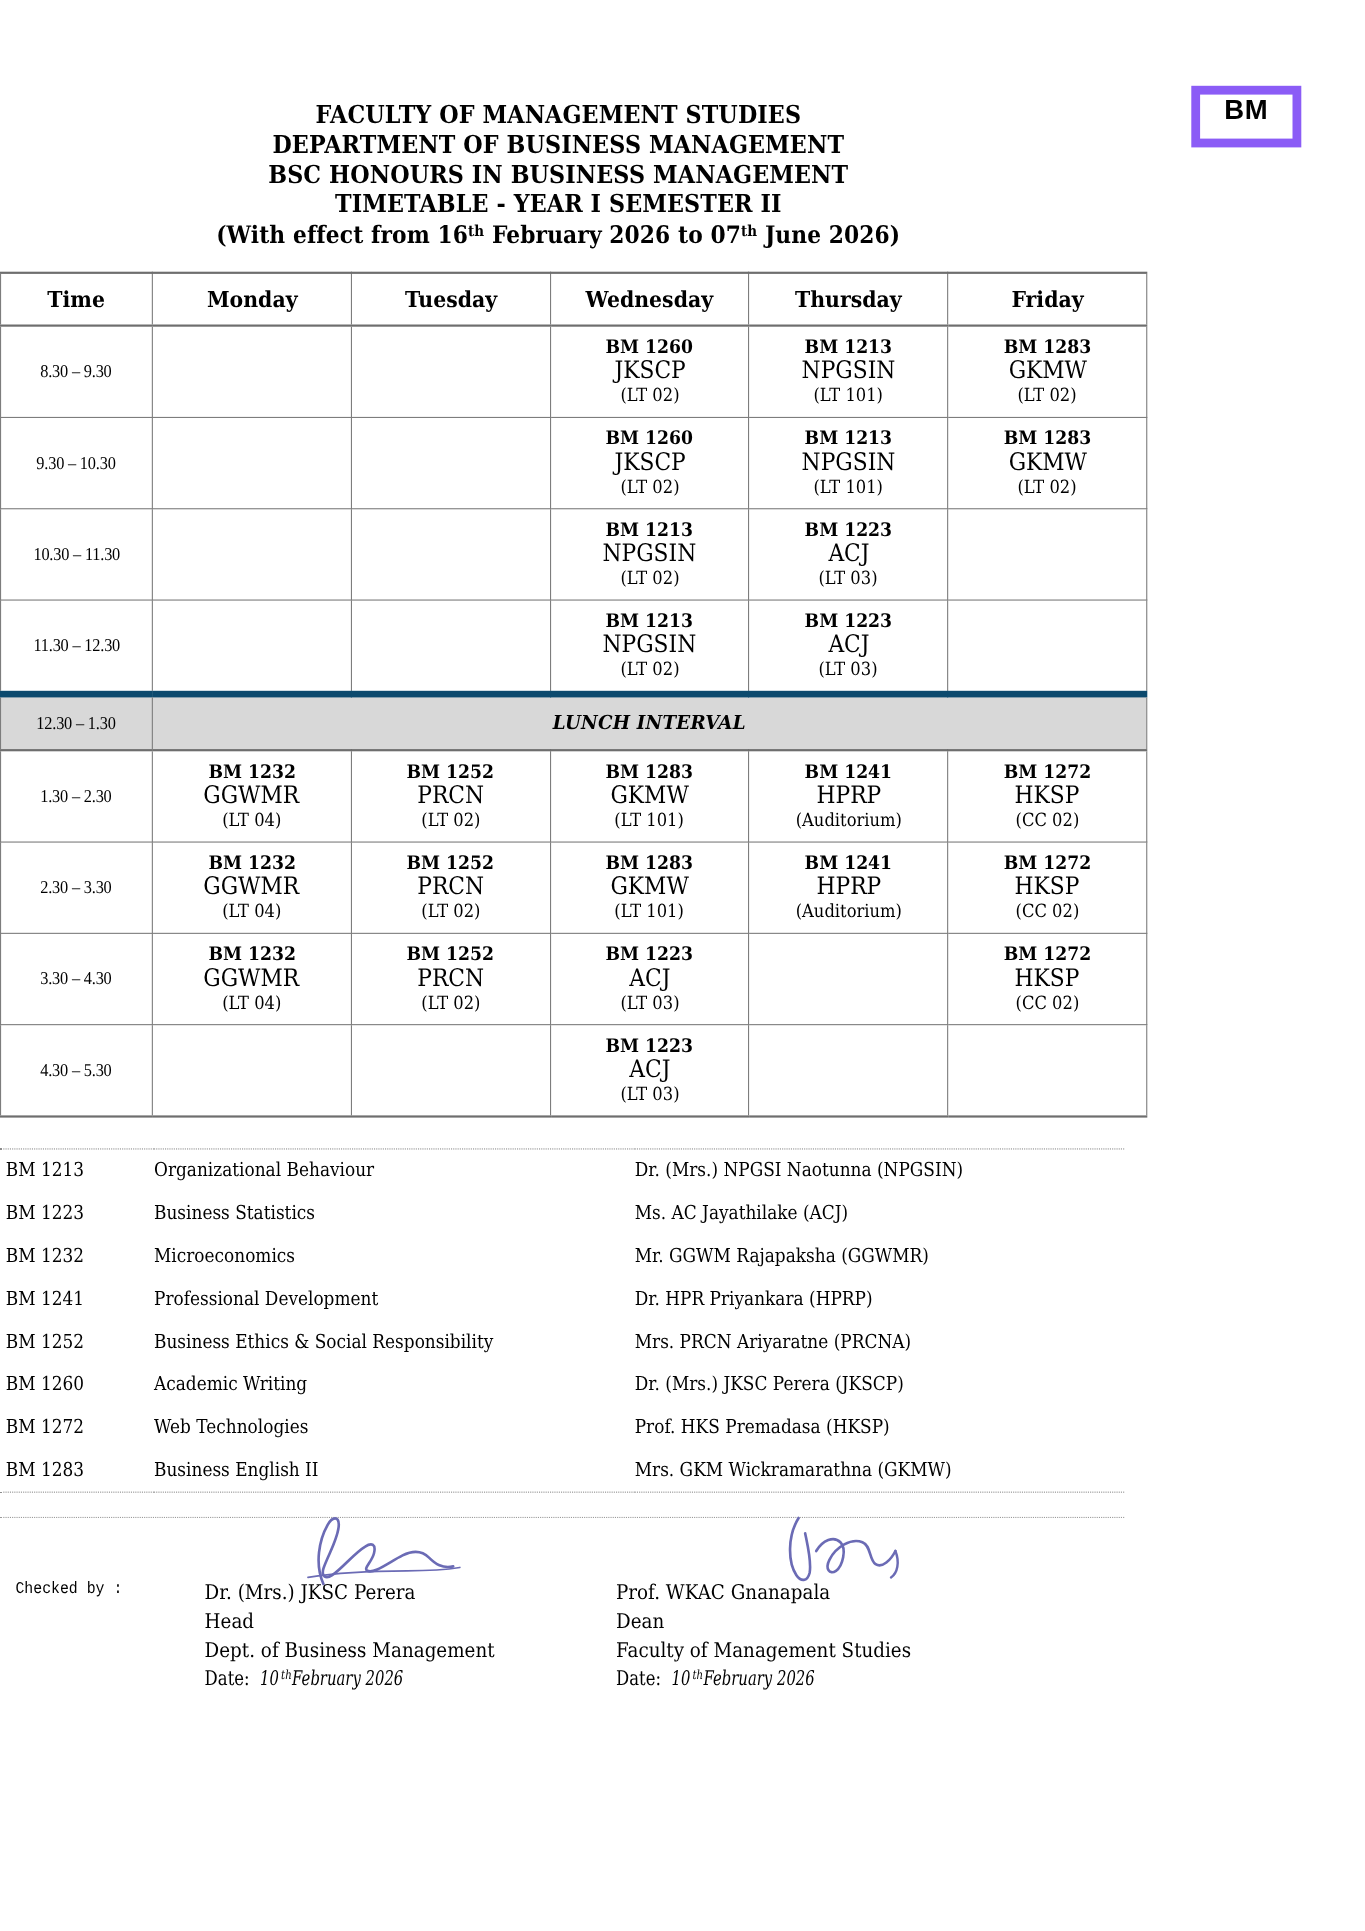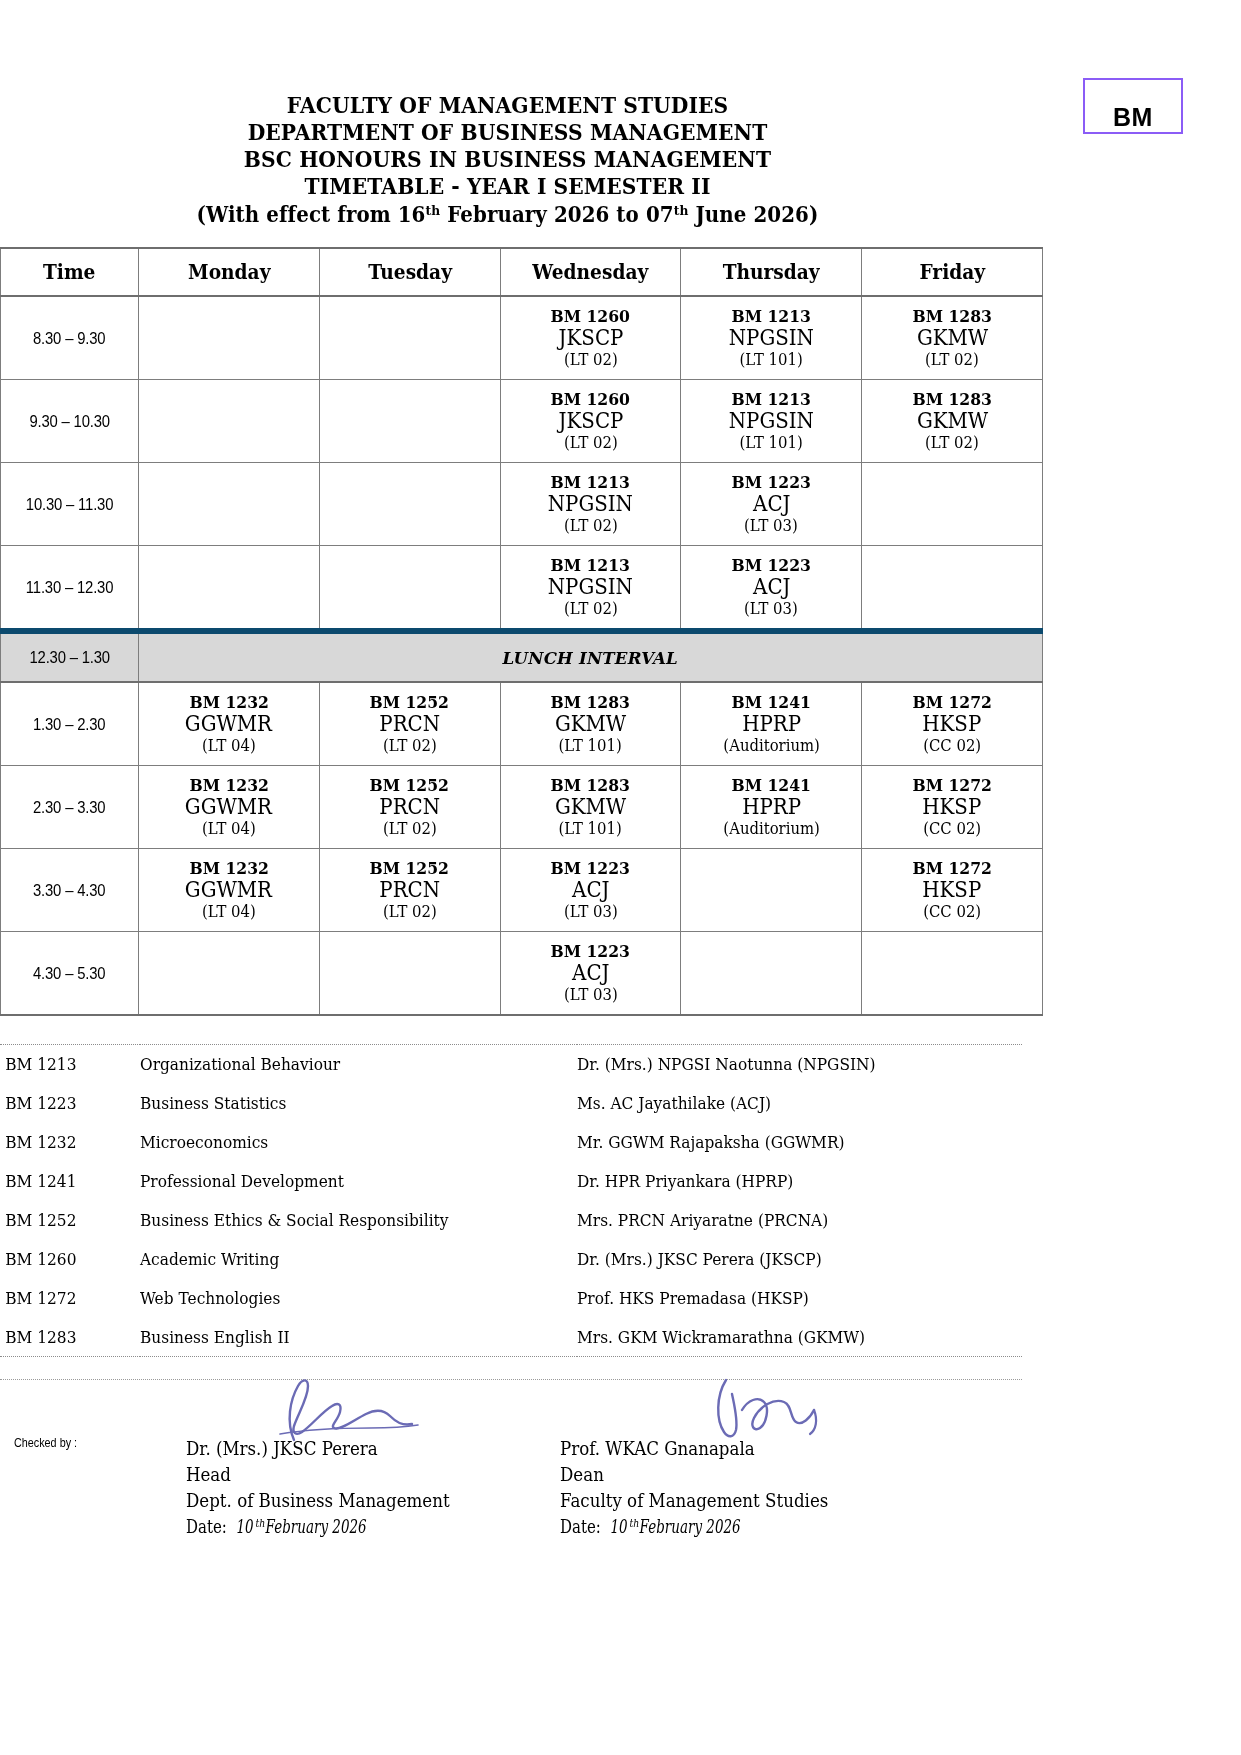--- a/index.html
+++ b/index.html
@@ -43,24 +43,24 @@
     vertical-align:0.50em;
     line-height:0;
   }
 
   .logo-box{
     position:absolute;
     top:78px;
     left:1083px;
     width:100px;
     height:56px;
-    border:2px solid #8b5cf6;
+    border:8px solid #8b5cf6;
     box-sizing:border-box;
     display:flex;
-    align-items:flex-end;
+    align-items:flex-start;
     justify-content:center;
     background:#fff;
   }
   .logo-box span{
     font-family:"Liberation Sans", sans-serif;
     font-weight:bold;
     font-size:25px;
     letter-spacing:0.5px;
   }
 
@@ -88,21 +88,21 @@
     font-family:"DejaVu Serif", serif;
     font-weight:bold;
     font-size:20px;
     transform:none;
     border-bottom:2px solid #6e6e6e;
   }
   table.tt thead tr{border-top:2px solid #6e6e6e;}
   table.tt th .hlab{display:inline-block;transform:scaleX(0.93);}
 
   td.time{
-    font-family:Liberation Sans, sans-serif;
+    font-family:Liberation Serif, serif;
     font-size:16.5px;
     letter-spacing:-0.2px;
   }
   td.time .tlab{display:inline-block;transform:scaleX(0.90);}
 
   td.slot{
     height:82px;
     line-height:21.5px;
   }
   td.slot .code{
@@ -192,22 +192,22 @@
     position:absolute;
     top:-66px;
     height:74px;
     width:190px;
   }
   .sig-img.a{left:250px;}
   .sig-img.b{left:138px;}
 
   .sign-row{display:flex;}
   .sign-label{
-    font-family:Liberation Sans, sans-serif;
-    font-size:12px;
+    font-family:Liberation Mono, monospace;
+    font-size:15px;
     padding-top:0px;
     white-space:nowrap;
   }
   .sign-label span{display:inline-block;transform:scaleX(0.90);transform-origin:left center;}
   .sign-body{
     font-family:"DejaVu Serif", serif;
     font-size:18.5px;
     line-height:26px;
     white-space:nowrap;
   }

